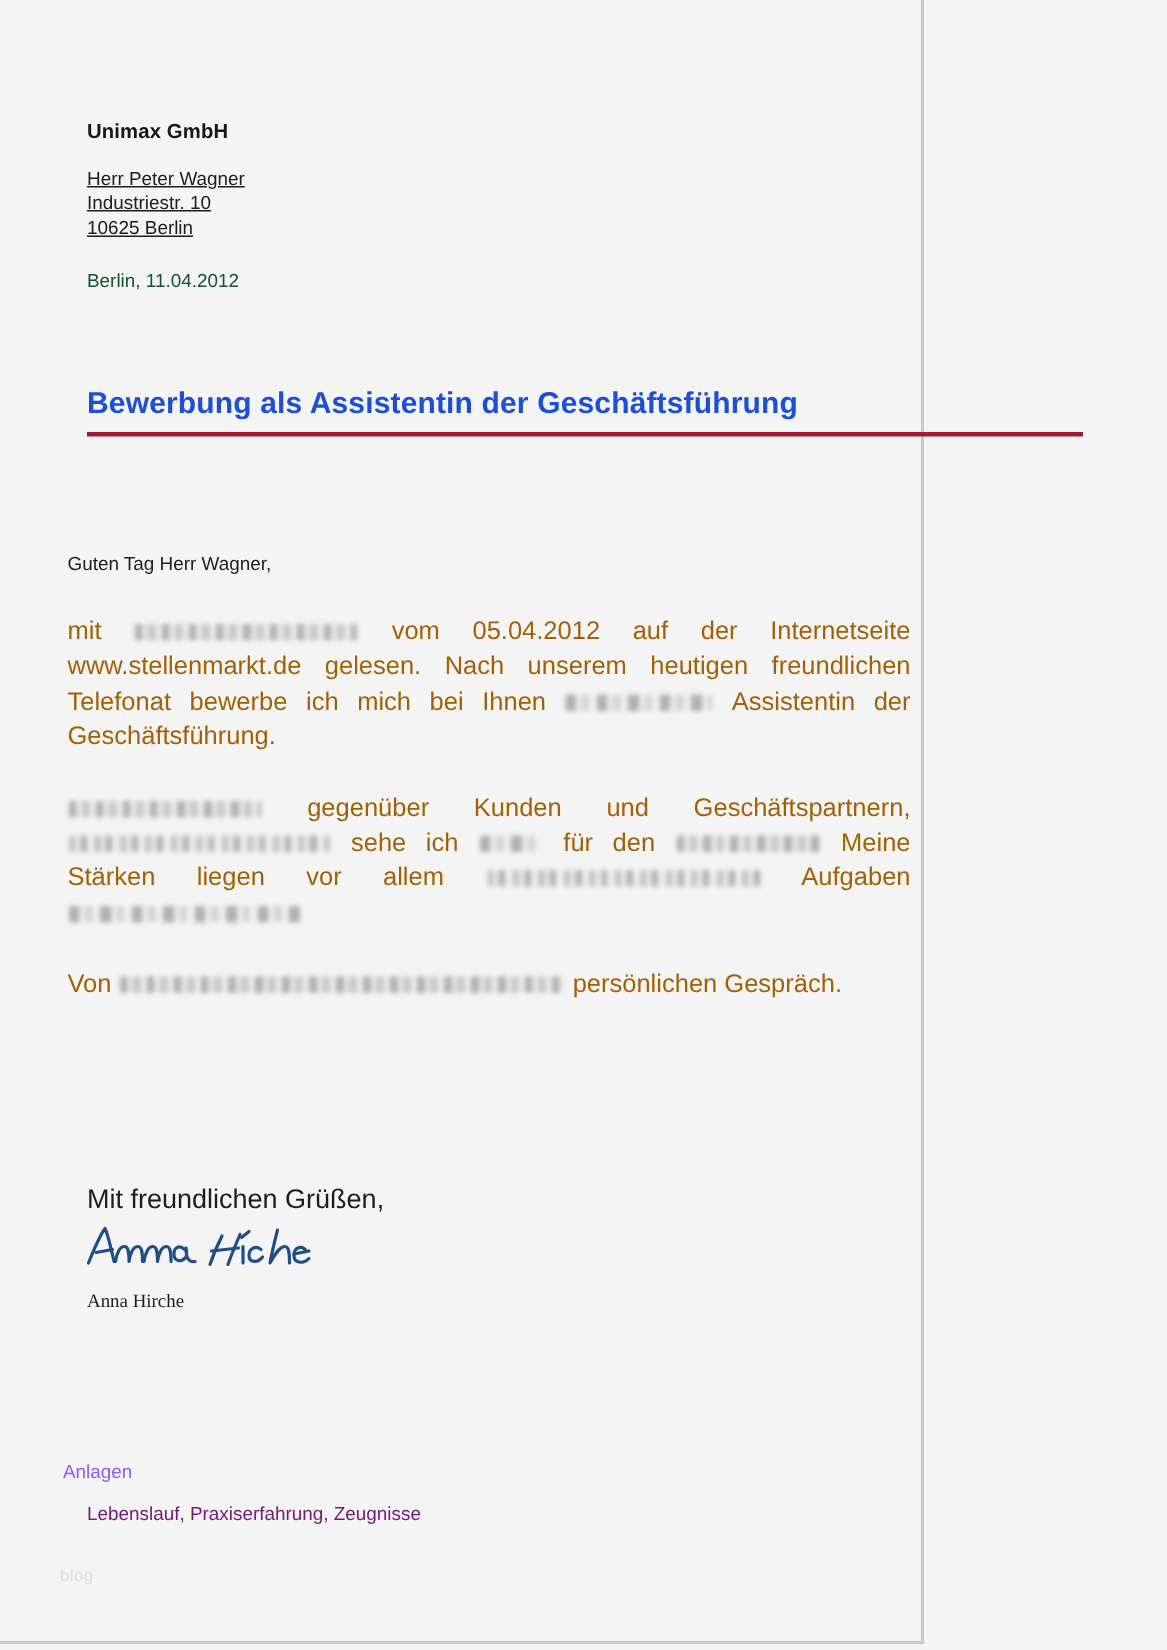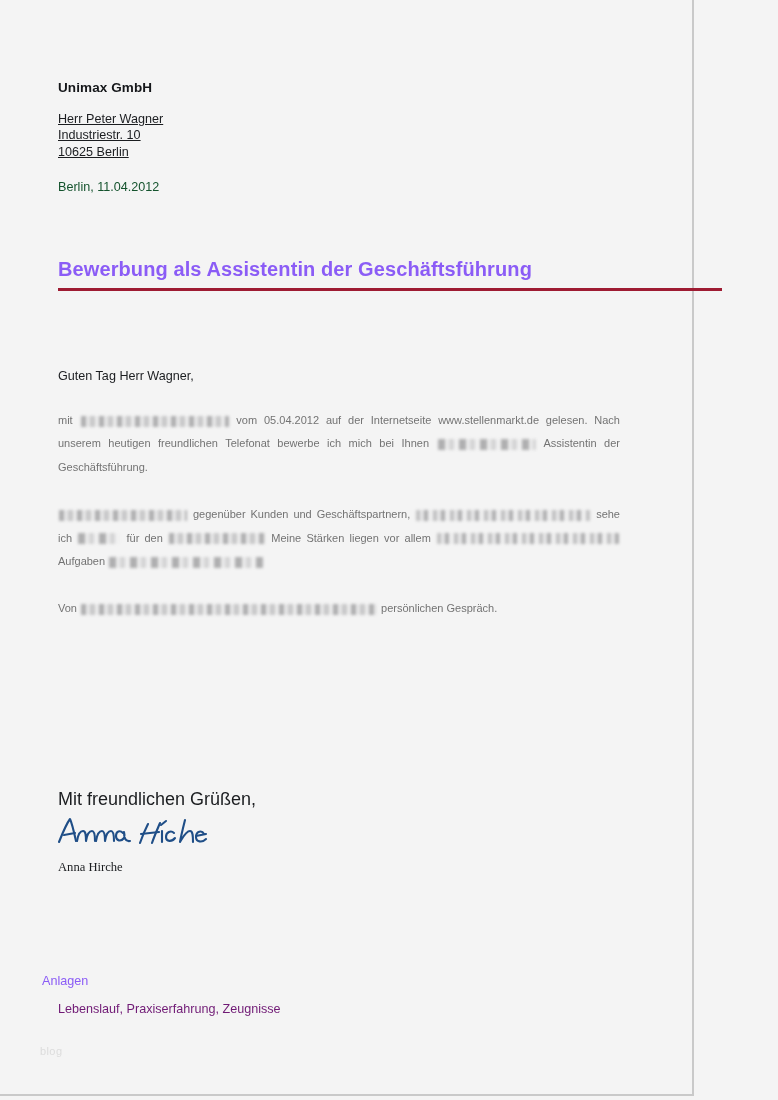--- a/index.html
+++ b/index.html
@@ -16,21 +16,21 @@
     width: 778px;
     height: 1100px;
     background: #f4f4f4;
     box-sizing: border-box;
     overflow: hidden;
   }
   .sheet {
     position: absolute;
     left: 0;
     top: 0;
-    width: 694px;
+    width: 616px;
     height: 1096px;
     background: #f4f4f4;
     border-right: 2px solid #c9c9c9;
     border-bottom: 2px solid #c9c9c9;
     box-sizing: border-box;
   }
 
   
   .company {
     position: absolute;
@@ -58,50 +58,50 @@
     color: #14532d;
   }
 
   
   .subject {
     position: absolute;
     left: 58px;
     top: 258px;
     font-size: 20px;
     font-weight: bold;
-    color: #8b5cf6;
+    color: #1d4ed8;
     letter-spacing: .1px;
     white-space: nowrap;
   }
   .subject-rule {
     position: absolute;
     left: 58px;
     top: 288px;
     width: 664px;
     height: 3px;
     background: #9e1b32;
   }
 
   
   .body-block {
     position: absolute;
-    left: 58px;
+    left: 45px;
     top: 369px;
     width: 562px;
   }
   .salutation {
     font-size: 12.6px;
     color: #1b1d20;
     margin: 0 0 26px 0;
   }
   p.para {
     margin: 0 0 24px 0;
-    font-size: 11px;
+    font-size: 17px;
     line-height: 23.4px;
-    color: #737373;
+    color: #a16207;
     text-align: justify;
     text-justify: inter-word;
   }
   p.para:last-child { margin-bottom: 0; }
 
   
   .rd {
     display: inline-block;
     vertical-align: middle;
     position: relative;

